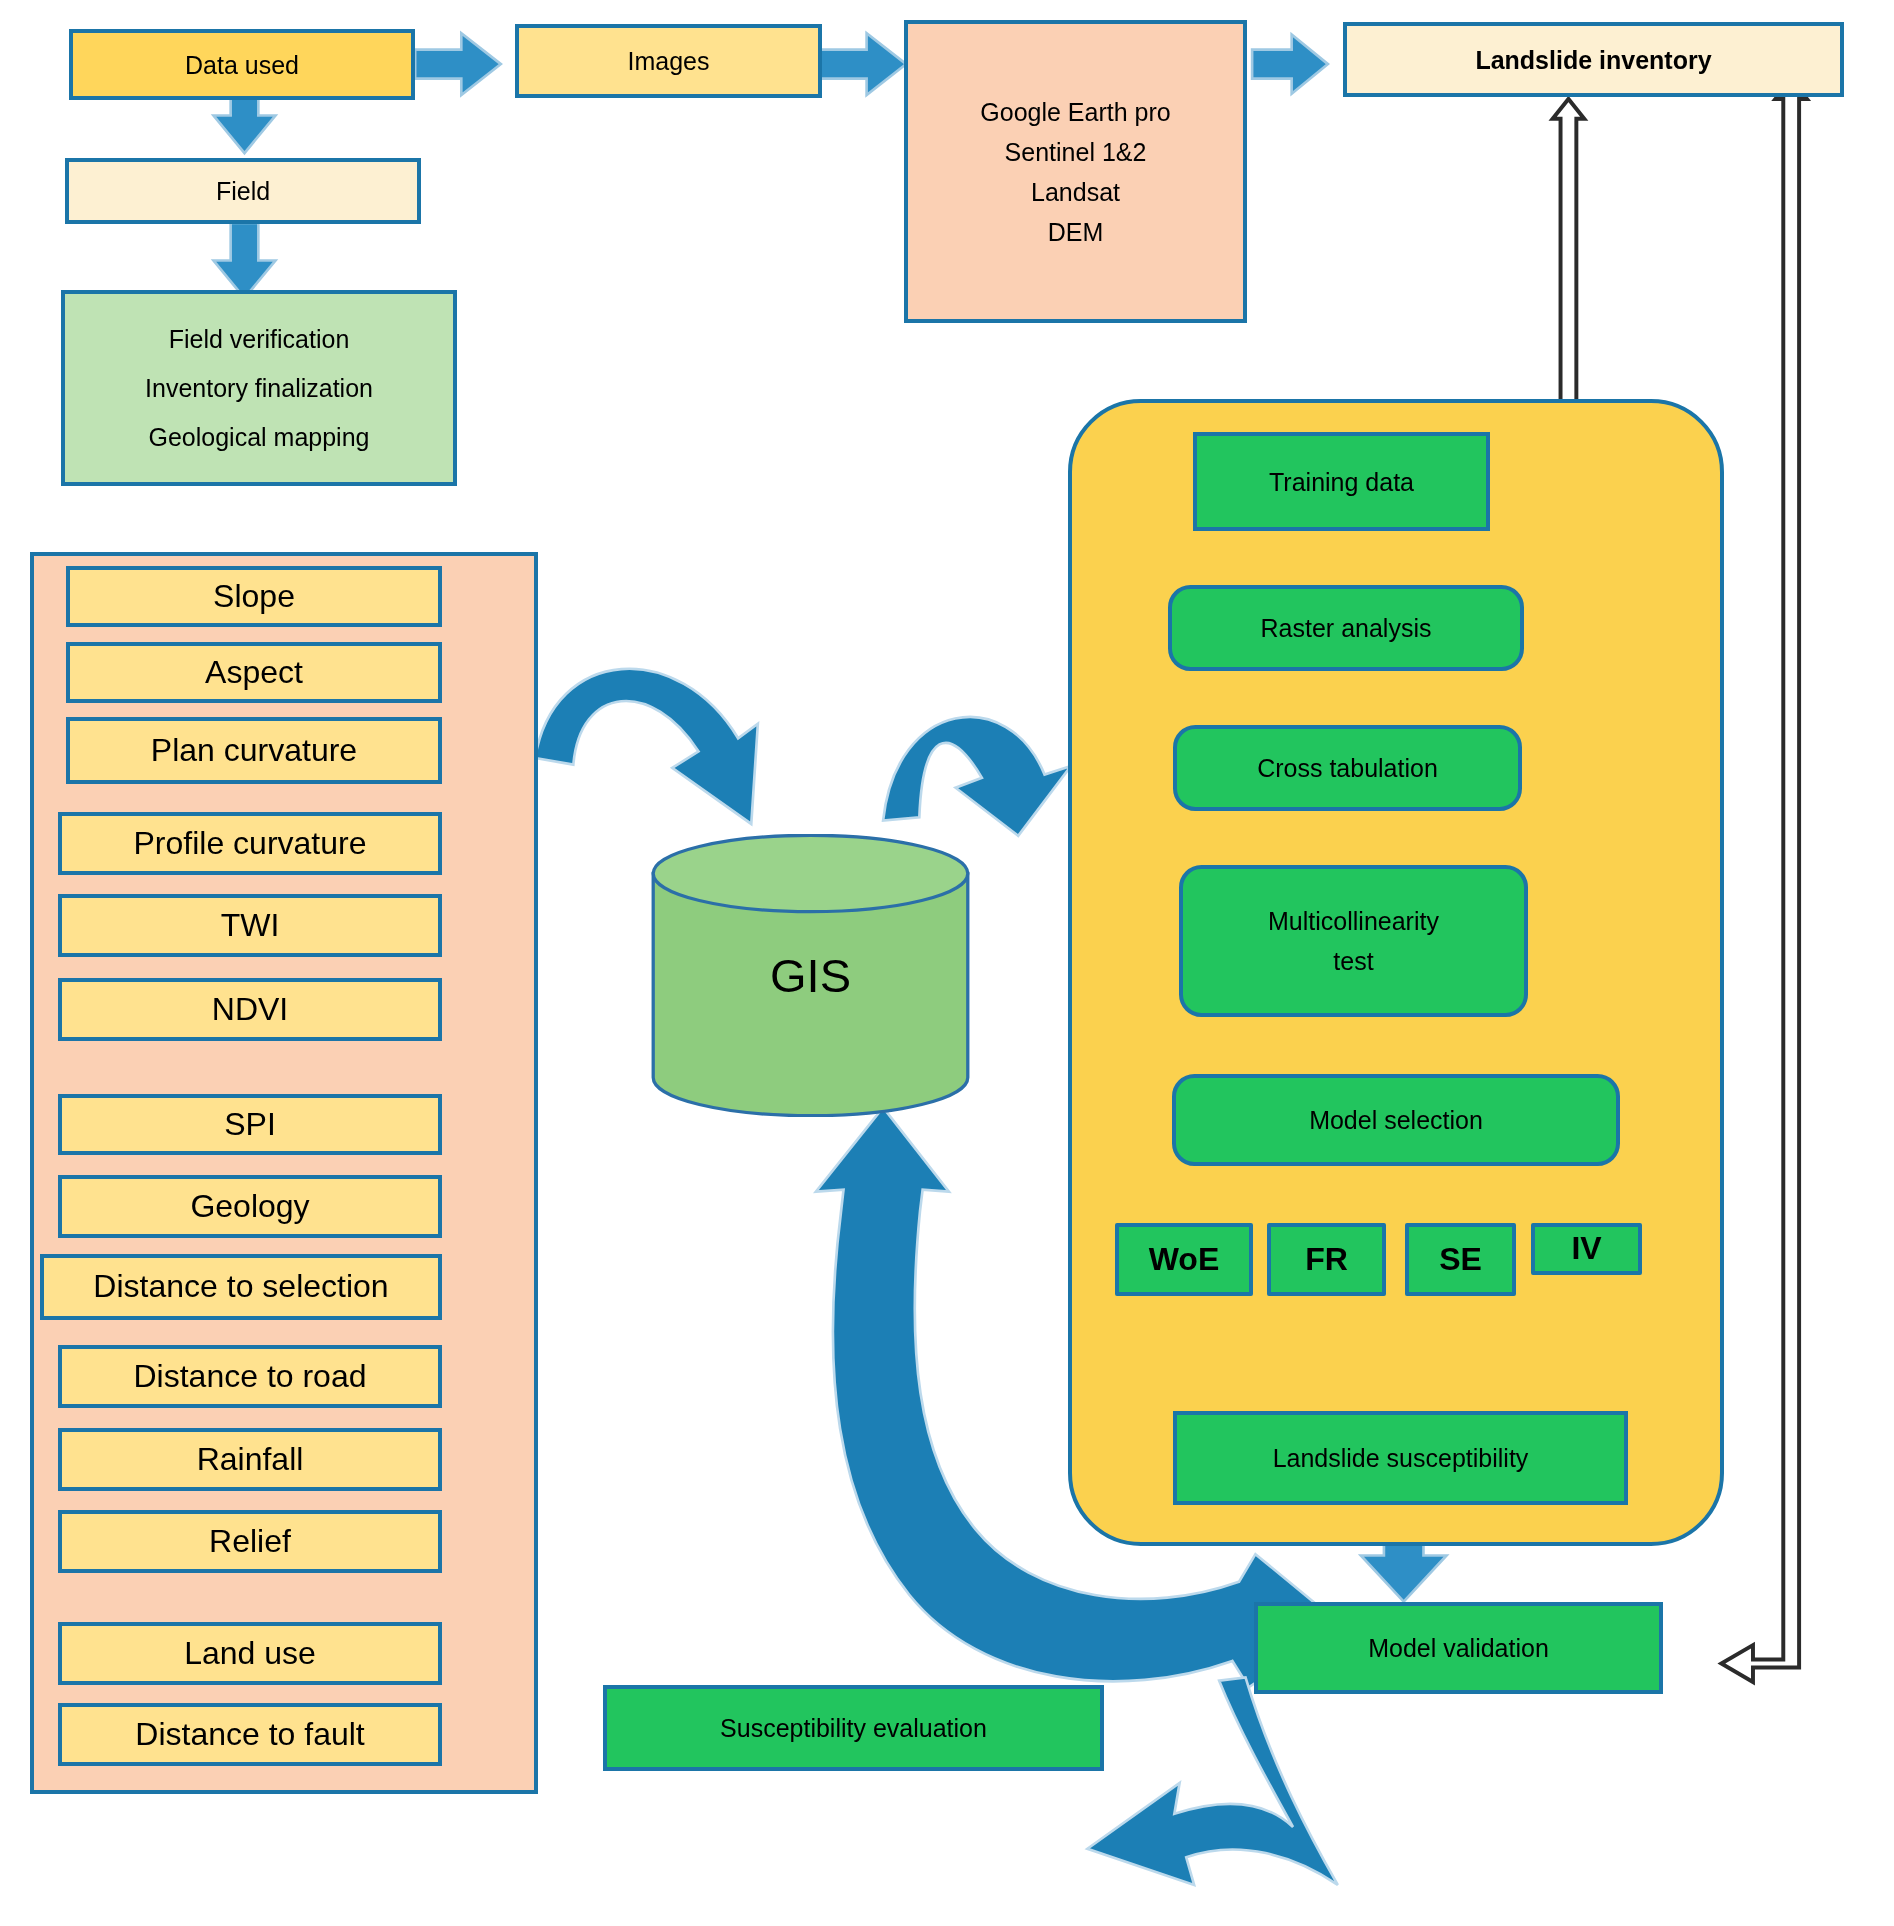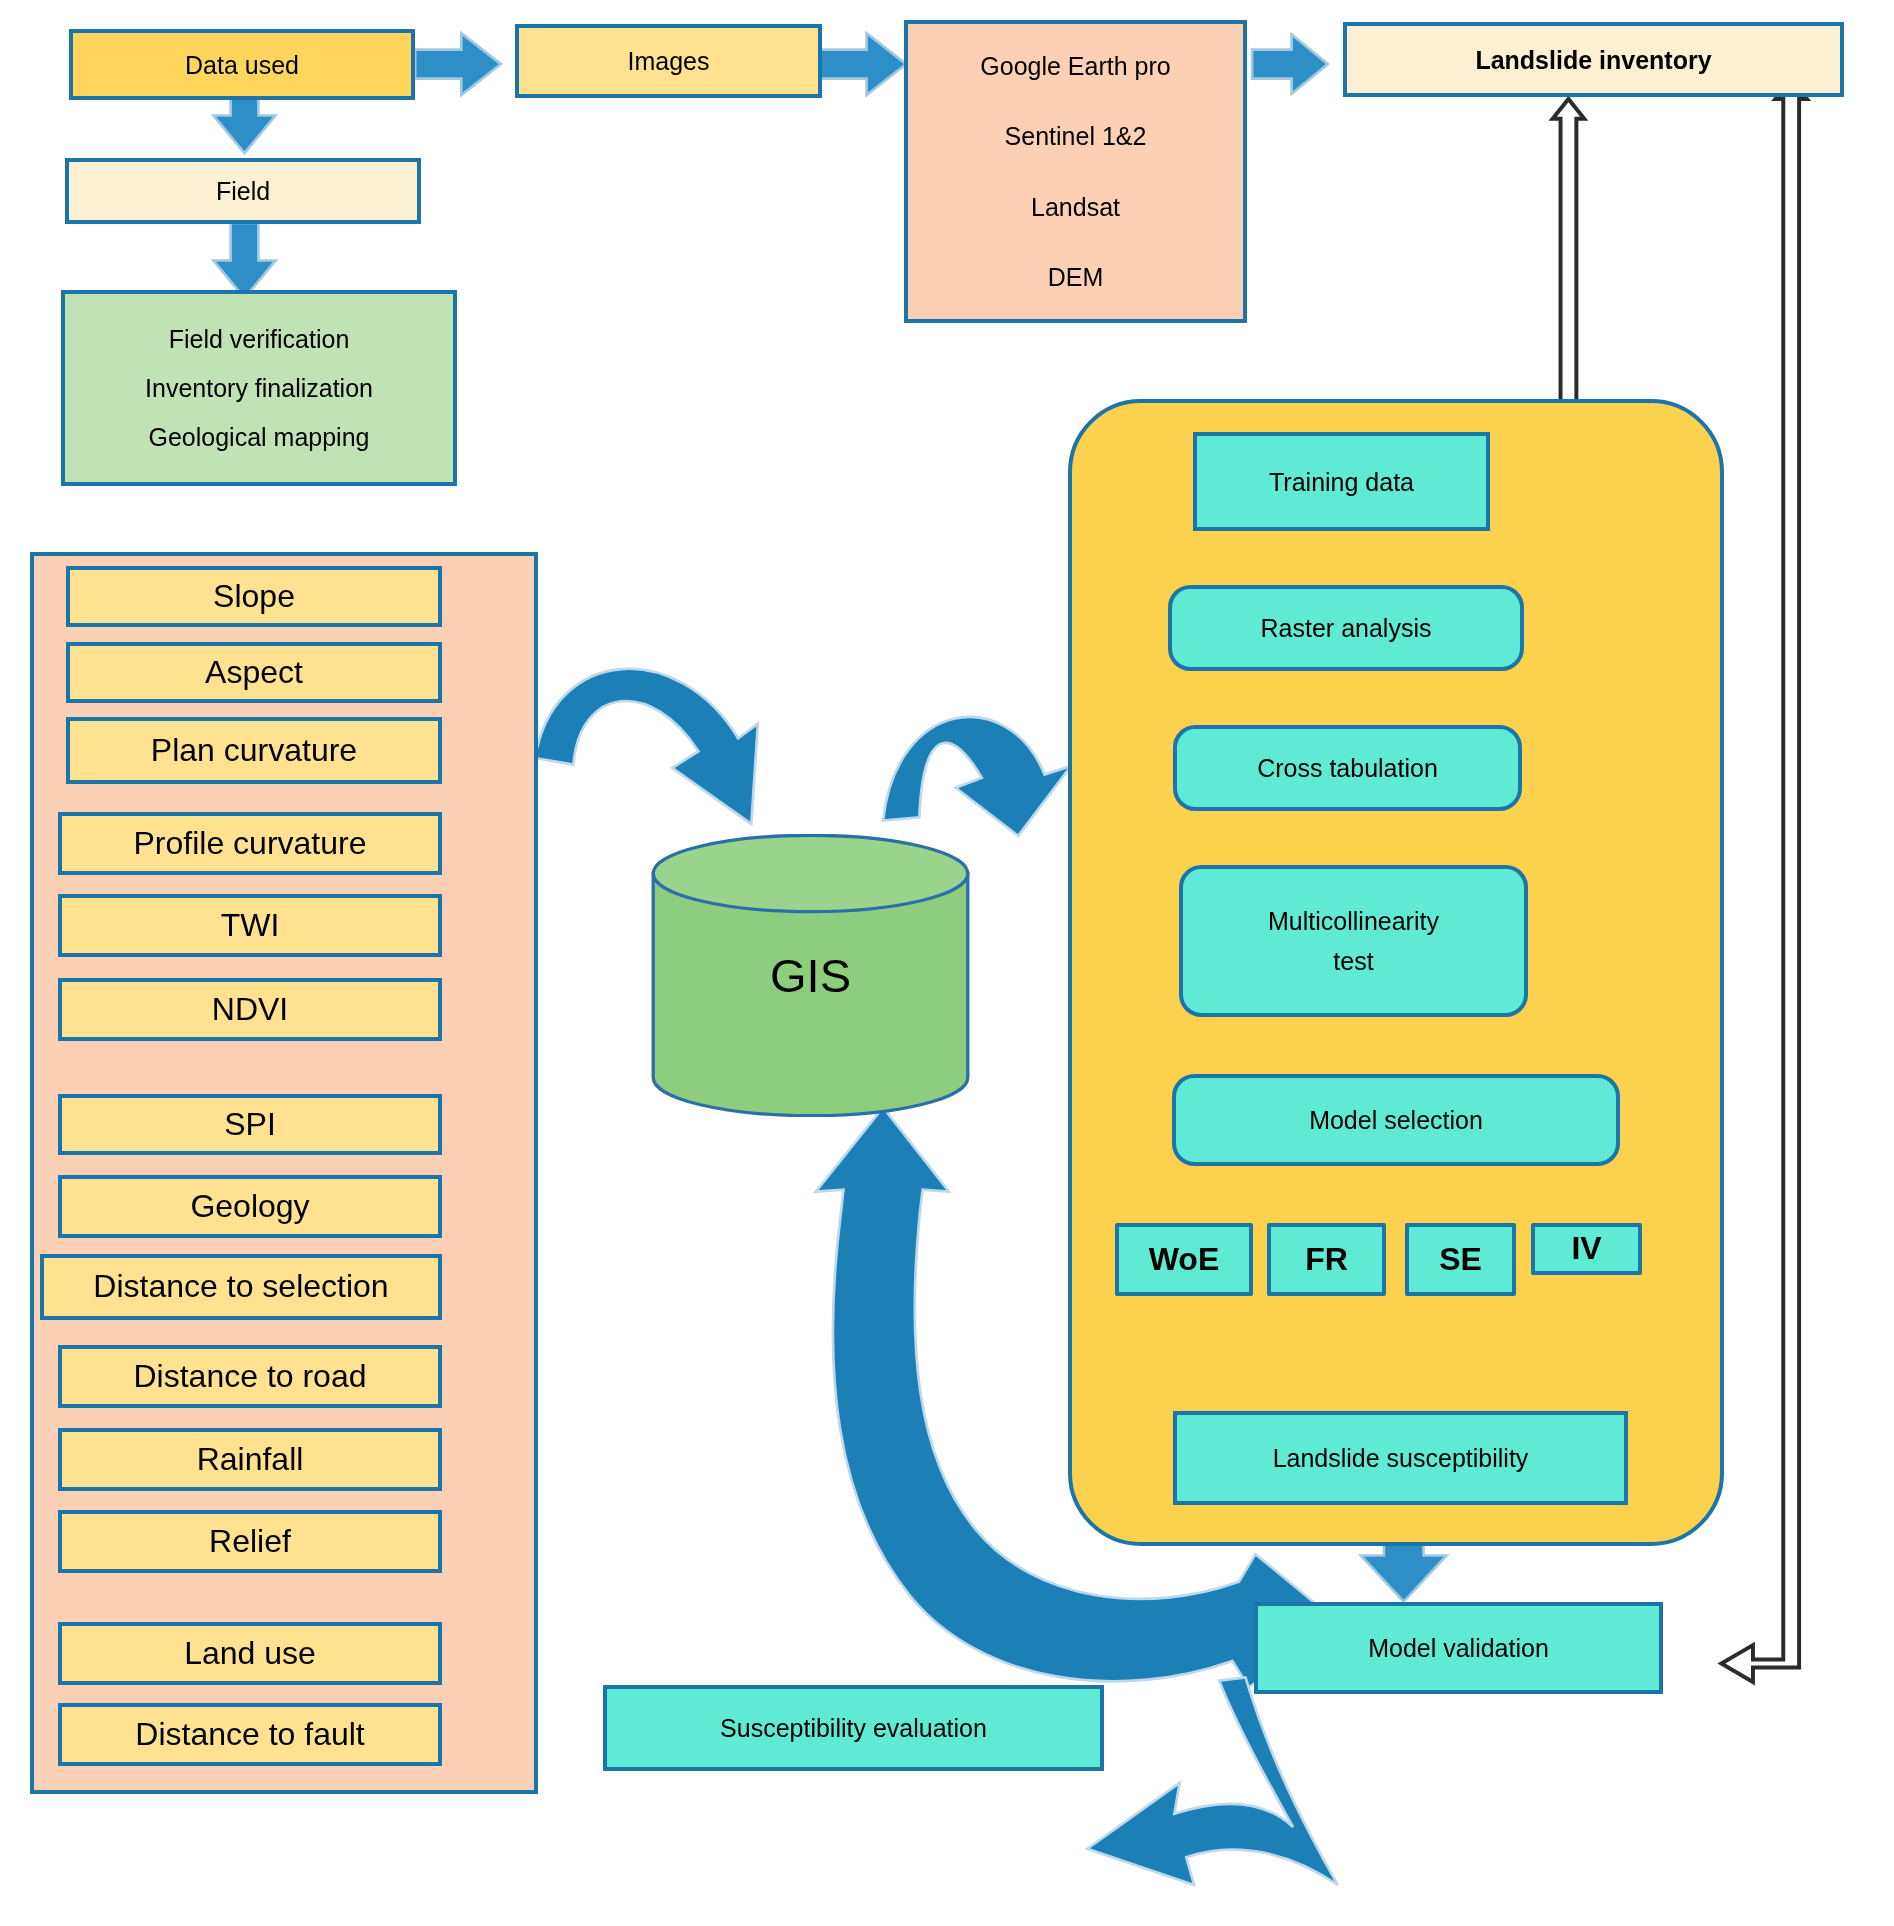--- a/index.html
+++ b/index.html
@@ -23,21 +23,21 @@
     line-height:1.6;
   }
   .box .ln{display:block;width:100%;}
 
   
   .fill-gold   {background:#FFD65B;}
   .fill-yellow {background:#FFE28F;}
   .fill-cream  {background:#FDF0D2;}
   .fill-peach  {background:#FBD0B4;}
   .fill-green  {background:#BFE3B4;}
-  .fill-blush  {background:#5eead4;}
+  .fill-blush  {background:#22c55e;}
   .fill-amber  {background:#FBD14E;}
 
   .r-sm{border-radius:2px;font-weight:bold;}
   .r-md{border-radius:22.4px;}
   .r-big{border-radius:73px;}
 
   svg.overlay{position:absolute;left:0;top:0;width:1894px;height:1926px;pointer-events:none;}
   .lbl-40{font-size:32px;}
   .lbl-44{font-size:25px;}
   .bold{font-weight:bold;}
@@ -156,21 +156,21 @@
   </svg>
 
   <div class="box fill-gold lbl-44" style="left:69px;top:29px;width:346px;height:71px;">
     <span class="ln">Data used</span>
   </div>
 
   <div class="box fill-yellow lbl-44" style="left:515px;top:24px;width:307px;height:74px;">
     <span class="ln">Images</span>
   </div>
 
-  <div class="box fill-peach lbl-44" style="left:904px;top:20px;width:343px;height:303px;justify-content:space-between;padding:22.4px 0;">
+  <div class="box fill-peach lbl-44" style="left:904px;top:20px;width:343px;height:303px;justify-content:center;padding:22.4px 0;">
     <span class="ln">Google Earth pro</span>
     <span class="ln">Sentinel 1&amp;2</span>
     <span class="ln">Landsat</span>
     <span class="ln">DEM</span>
   </div>
 
   <div class="box fill-cream lbl-44 bold" style="left:1343px;top:22.4px;width:501px;height:75px;">
     <span class="ln">Landslide inventory</span>
   </div>
 

